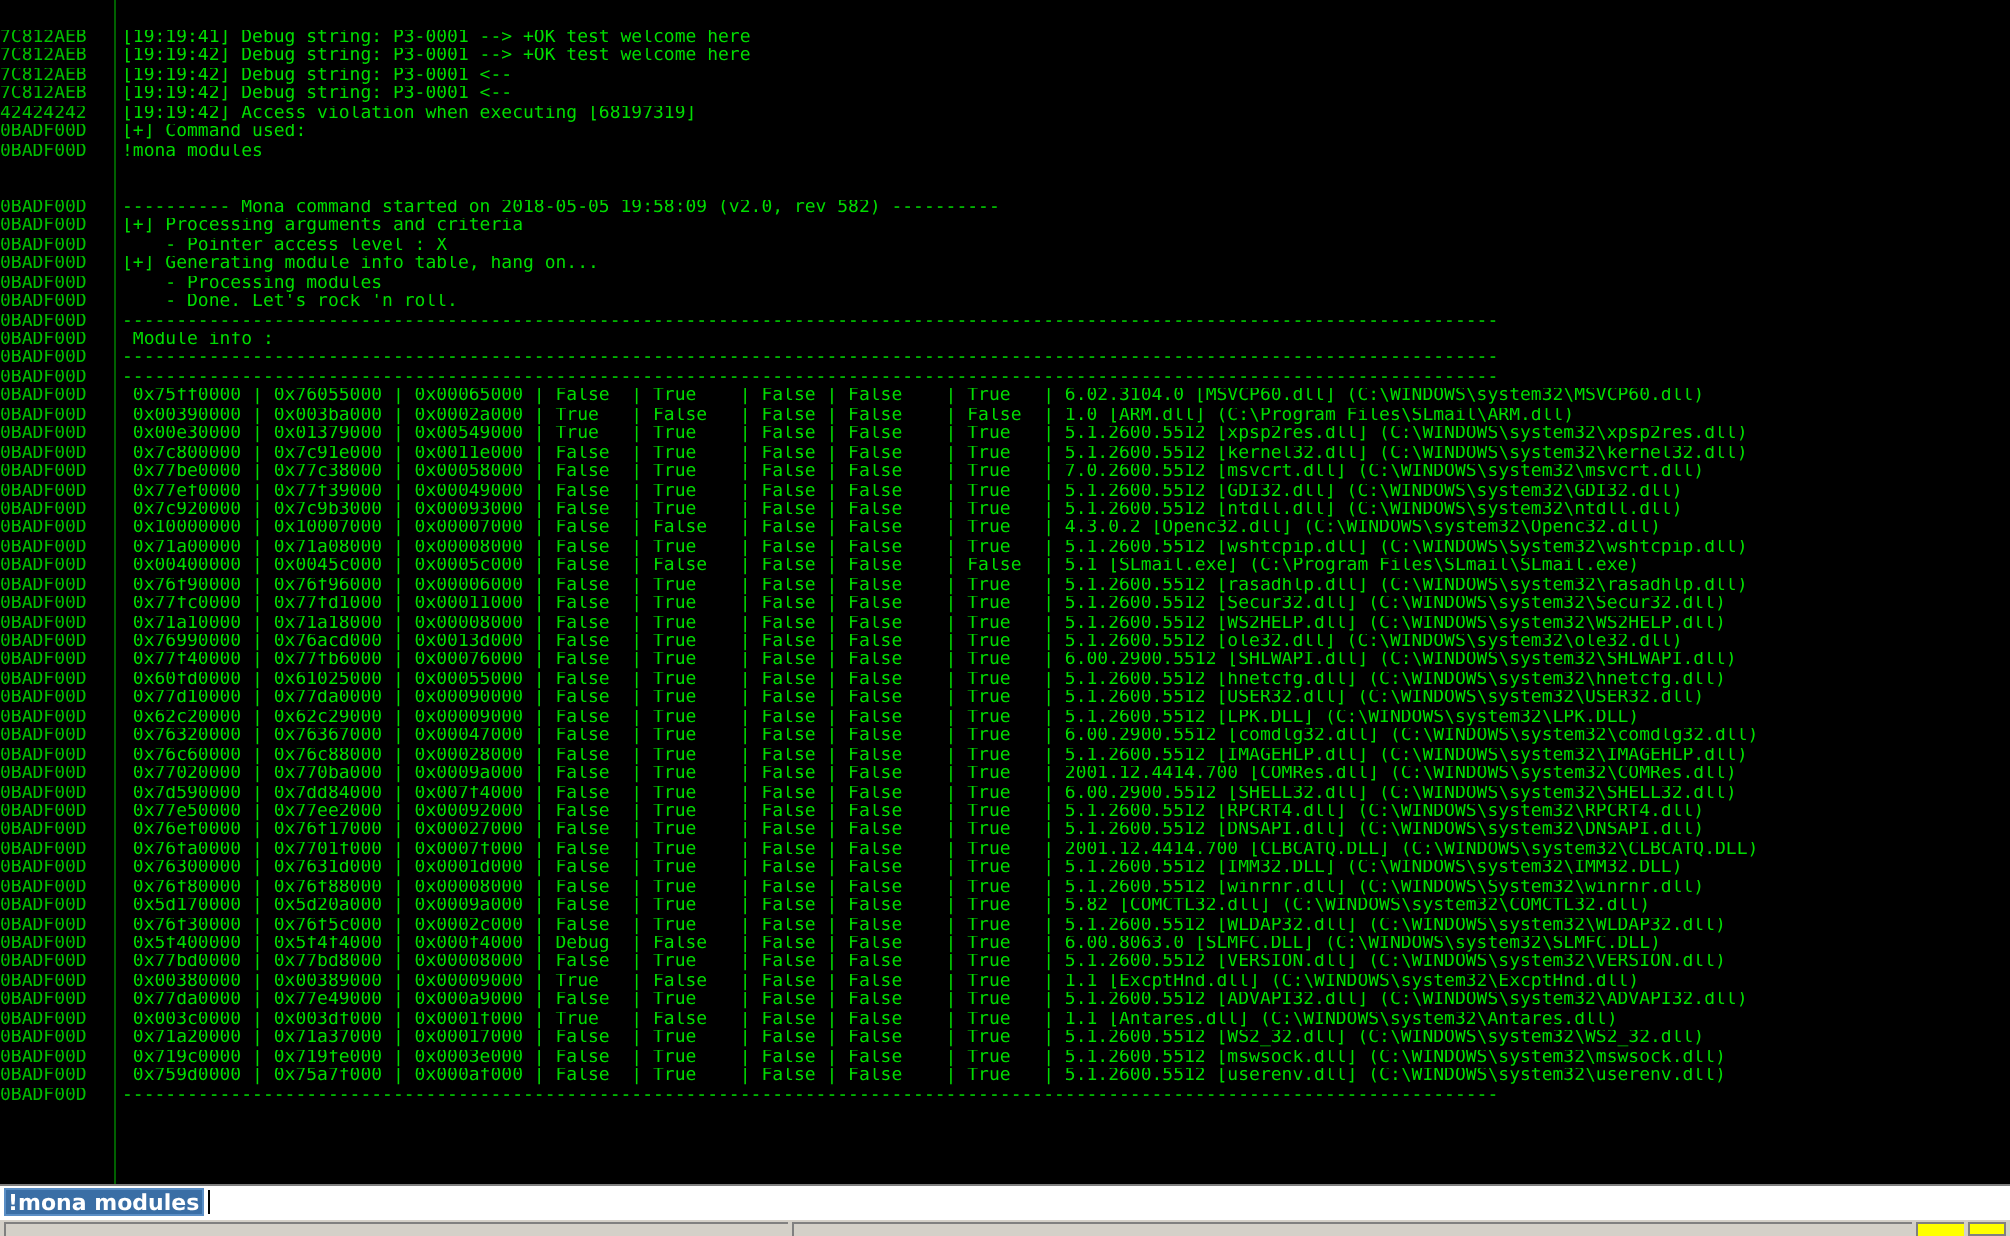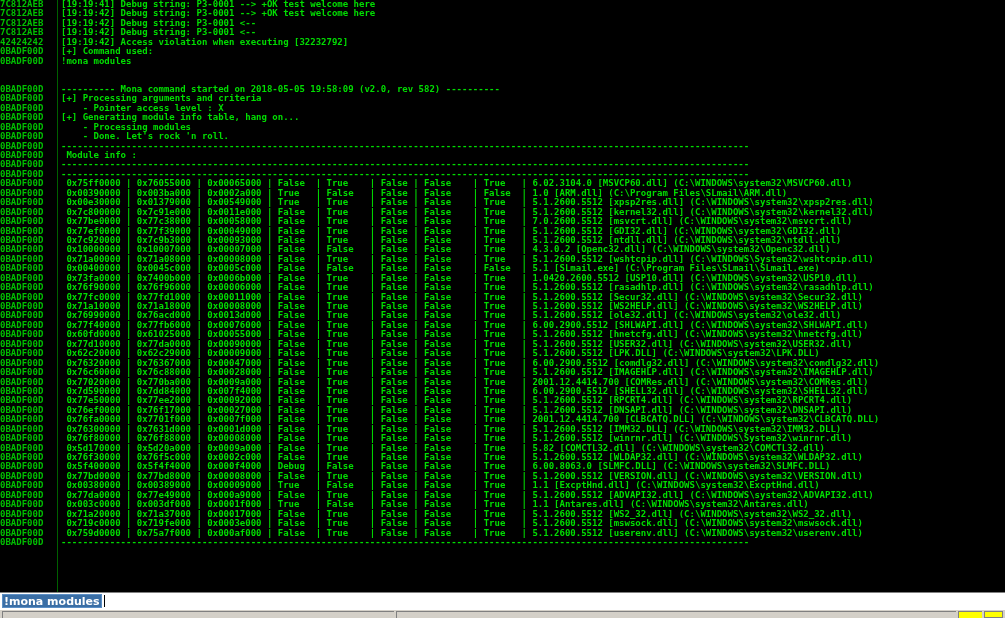--- a/index.html
+++ b/index.html
@@ -12,26 +12,25 @@
     width: 1005px;
     height: 618px;
     overflow: hidden;
     font-family: "DejaVu Sans Mono", "Liberation Mono", monospace;
   }
 
   
   #log-window {
     position: absolute;
     left: 0;
-    top: 0;
+    top: 15px;
     width: 1005px;
     height: 592px;
     background: #000000;
     overflow: hidden;
-    font-weight: bold;
   }
 
   .log-line {
     display: block;
     height: 9.45px;
     line-height: 9.45px;
     white-space: pre;
     font-size: 9px;
     letter-spacing: 0px;
     overflow: hidden;
@@ -155,21 +154,21 @@
 </style>
 </head>
 <body>
 
 <div id="log-window">
   <div id="log-lines">
       <div class="log-line"><span class="gutter">7C812AEB</span><span class="sep"> </span><span class="msg">[19:19:41] Debug string: P3-0001 --&gt; +OK test welcome here</span></div>
       <div class="log-line"><span class="gutter">7C812AEB</span><span class="sep"> </span><span class="msg">[19:19:42] Debug string: P3-0001 --&gt; +OK test welcome here</span></div>
       <div class="log-line"><span class="gutter">7C812AEB</span><span class="sep"> </span><span class="msg">[19:19:42] Debug string: P3-0001 &lt;--</span></div>
       <div class="log-line"><span class="gutter">7C812AEB</span><span class="sep"> </span><span class="msg">[19:19:42] Debug string: P3-0001 &lt;--</span></div>
-      <div class="log-line"><span class="gutter">42424242</span><span class="sep"> </span><span class="msg">[19:19:42] Access violation when executing [32232792]</span></div>
+      <div class="log-line"><span class="gutter">42424242</span><span class="sep"> </span><span class="msg">[19:19:42] Access violation when executing [68197319]</span></div>
       <div class="log-line"><span class="gutter">0BADF00D</span><span class="sep"> </span><span class="msg">[+] Command used:</span></div>
       <div class="log-line"><span class="gutter">0BADF00D</span><span class="sep"> </span><span class="msg">!mona modules</span></div>
       <div class="log-line"><span class="gutter"></span><span class="sep"> </span><span class="msg"></span></div>
       <div class="log-line"><span class="gutter"></span><span class="sep"> </span><span class="msg"></span></div>
       <div class="log-line"><span class="gutter">0BADF00D</span><span class="sep"> </span><span class="msg">---------- Mona command started on 2018-05-05 19:58:09 (v2.0, rev 582) ----------</span></div>
       <div class="log-line"><span class="gutter">0BADF00D</span><span class="sep"> </span><span class="msg">[+] Processing arguments and criteria</span></div>
       <div class="log-line"><span class="gutter">0BADF00D</span><span class="sep"> </span><span class="msg">    - Pointer access level : X</span></div>
       <div class="log-line"><span class="gutter">0BADF00D</span><span class="sep"> </span><span class="msg">[+] Generating module info table, hang on...</span></div>
       <div class="log-line"><span class="gutter">0BADF00D</span><span class="sep"> </span><span class="msg">    - Processing modules</span></div>
       <div class="log-line"><span class="gutter">0BADF00D</span><span class="sep"> </span><span class="msg">    - Done. Let's rock 'n roll.</span></div>
@@ -180,21 +179,20 @@
       <div class="log-line"><span class="gutter">0BADF00D</span><span class="sep"> </span><span class="msg"> 0x75ff0000 | 0x76055000 | 0x00065000 | False  | True    | False | False    | True   | 6.02.3104.0 [MSVCP60.dll] (C:\WINDOWS\system32\MSVCP60.dll)</span></div>
       <div class="log-line"><span class="gutter">0BADF00D</span><span class="sep"> </span><span class="msg"> 0x00390000 | 0x003ba000 | 0x0002a000 | True   | False   | False | False    | False  | 1.0 [ARM.dll] (C:\Program Files\SLmail\ARM.dll)</span></div>
       <div class="log-line"><span class="gutter">0BADF00D</span><span class="sep"> </span><span class="msg"> 0x00e30000 | 0x01379000 | 0x00549000 | True   | True    | False | False    | True   | 5.1.2600.5512 [xpsp2res.dll] (C:\WINDOWS\system32\xpsp2res.dll)</span></div>
       <div class="log-line"><span class="gutter">0BADF00D</span><span class="sep"> </span><span class="msg"> 0x7c800000 | 0x7c91e000 | 0x0011e000 | False  | True    | False | False    | True   | 5.1.2600.5512 [kernel32.dll] (C:\WINDOWS\system32\kernel32.dll)</span></div>
       <div class="log-line"><span class="gutter">0BADF00D</span><span class="sep"> </span><span class="msg"> 0x77be0000 | 0x77c38000 | 0x00058000 | False  | True    | False | False    | True   | 7.0.2600.5512 [msvcrt.dll] (C:\WINDOWS\system32\msvcrt.dll)</span></div>
       <div class="log-line"><span class="gutter">0BADF00D</span><span class="sep"> </span><span class="msg"> 0x77ef0000 | 0x77f39000 | 0x00049000 | False  | True    | False | False    | True   | 5.1.2600.5512 [GDI32.dll] (C:\WINDOWS\system32\GDI32.dll)</span></div>
       <div class="log-line"><span class="gutter">0BADF00D</span><span class="sep"> </span><span class="msg"> 0x7c920000 | 0x7c9b3000 | 0x00093000 | False  | True    | False | False    | True   | 5.1.2600.5512 [ntdll.dll] (C:\WINDOWS\system32\ntdll.dll)</span></div>
       <div class="log-line"><span class="gutter">0BADF00D</span><span class="sep"> </span><span class="msg"> 0x10000000 | 0x10007000 | 0x00007000 | False  | False   | False | False    | True   | 4.3.0.2 [Openc32.dll] (C:\WINDOWS\system32\Openc32.dll)</span></div>
       <div class="log-line"><span class="gutter">0BADF00D</span><span class="sep"> </span><span class="msg"> 0x71a00000 | 0x71a08000 | 0x00008000 | False  | True    | False | False    | True   | 5.1.2600.5512 [wshtcpip.dll] (C:\WINDOWS\System32\wshtcpip.dll)</span></div>
       <div class="log-line"><span class="gutter">0BADF00D</span><span class="sep"> </span><span class="msg"> 0x00400000 | 0x0045c000 | 0x0005c000 | False  | False   | False | False    | False  | 5.1 [SLmail.exe] (C:\Program Files\SLmail\SLmail.exe)</span></div>
-      <div class="log-line"><span class="gutter">0BADF00D</span><span class="sep"> </span><span class="msg"> 0x73fa0000 | 0x7400b000 | 0x0006b000 | False  | True    | False | False    | True   | 1.0420.2600.5512 [USP10.dll] (C:\WINDOWS\system32\USP10.dll)</span></div>
       <div class="log-line"><span class="gutter">0BADF00D</span><span class="sep"> </span><span class="msg"> 0x76f90000 | 0x76f96000 | 0x00006000 | False  | True    | False | False    | True   | 5.1.2600.5512 [rasadhlp.dll] (C:\WINDOWS\system32\rasadhlp.dll)</span></div>
       <div class="log-line"><span class="gutter">0BADF00D</span><span class="sep"> </span><span class="msg"> 0x77fc0000 | 0x77fd1000 | 0x00011000 | False  | True    | False | False    | True   | 5.1.2600.5512 [Secur32.dll] (C:\WINDOWS\system32\Secur32.dll)</span></div>
       <div class="log-line"><span class="gutter">0BADF00D</span><span class="sep"> </span><span class="msg"> 0x71a10000 | 0x71a18000 | 0x00008000 | False  | True    | False | False    | True   | 5.1.2600.5512 [WS2HELP.dll] (C:\WINDOWS\system32\WS2HELP.dll)</span></div>
       <div class="log-line"><span class="gutter">0BADF00D</span><span class="sep"> </span><span class="msg"> 0x76990000 | 0x76acd000 | 0x0013d000 | False  | True    | False | False    | True   | 5.1.2600.5512 [ole32.dll] (C:\WINDOWS\system32\ole32.dll)</span></div>
       <div class="log-line"><span class="gutter">0BADF00D</span><span class="sep"> </span><span class="msg"> 0x77f40000 | 0x77fb6000 | 0x00076000 | False  | True    | False | False    | True   | 6.00.2900.5512 [SHLWAPI.dll] (C:\WINDOWS\system32\SHLWAPI.dll)</span></div>
       <div class="log-line"><span class="gutter">0BADF00D</span><span class="sep"> </span><span class="msg"> 0x60fd0000 | 0x61025000 | 0x00055000 | False  | True    | False | False    | True   | 5.1.2600.5512 [hnetcfg.dll] (C:\WINDOWS\system32\hnetcfg.dll)</span></div>
       <div class="log-line"><span class="gutter">0BADF00D</span><span class="sep"> </span><span class="msg"> 0x77d10000 | 0x77da0000 | 0x00090000 | False  | True    | False | False    | True   | 5.1.2600.5512 [USER32.dll] (C:\WINDOWS\system32\USER32.dll)</span></div>
       <div class="log-line"><span class="gutter">0BADF00D</span><span class="sep"> </span><span class="msg"> 0x62c20000 | 0x62c29000 | 0x00009000 | False  | True    | False | False    | True   | 5.1.2600.5512 [LPK.DLL] (C:\WINDOWS\system32\LPK.DLL)</span></div>
       <div class="log-line"><span class="gutter">0BADF00D</span><span class="sep"> </span><span class="msg"> 0x76320000 | 0x76367000 | 0x00047000 | False  | True    | False | False    | True   | 6.00.2900.5512 [comdlg32.dll] (C:\WINDOWS\system32\comdlg32.dll)</span></div>
       <div class="log-line"><span class="gutter">0BADF00D</span><span class="sep"> </span><span class="msg"> 0x76c60000 | 0x76c88000 | 0x00028000 | False  | True    | False | False    | True   | 5.1.2600.5512 [IMAGEHLP.dll] (C:\WINDOWS\system32\IMAGEHLP.dll)</span></div>

